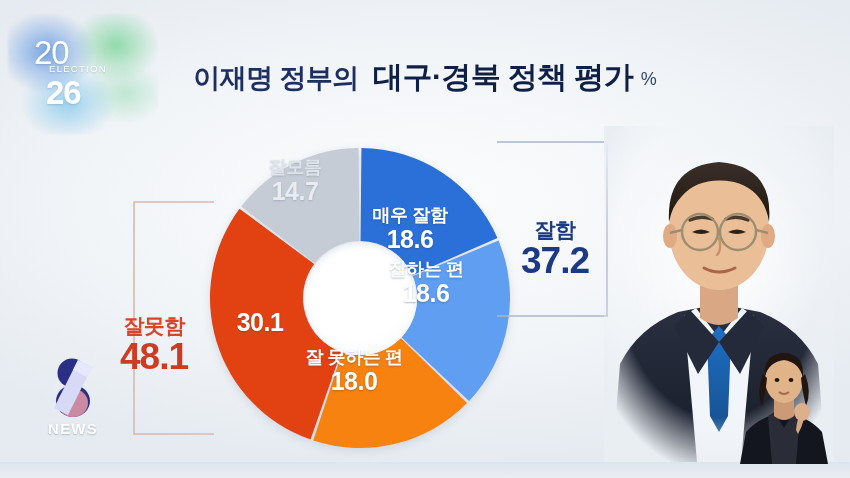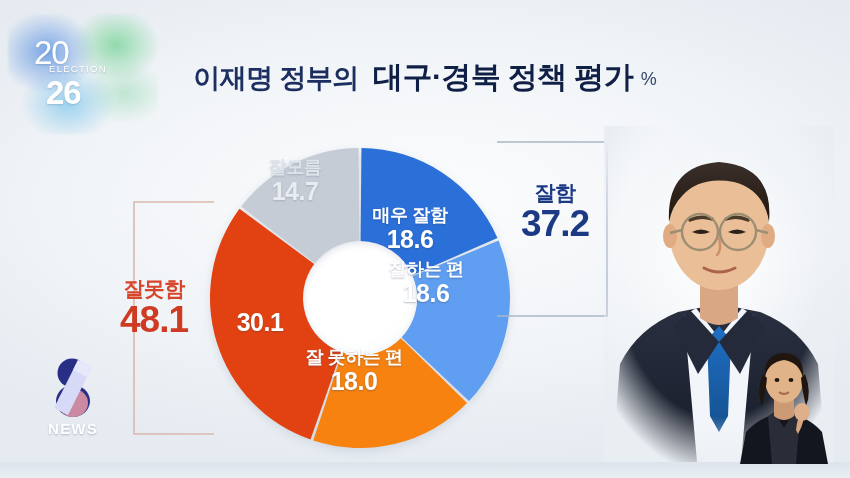--- a/index.html
+++ b/index.html
@@ -97,21 +97,21 @@
     text-shadow: 0 1px 2px rgba(40,60,90,.33);
     pointer-events: none;
   }
   .seg-label .nm { display: block; font-size: 18px; font-weight: 700; letter-spacing: -0.4px; }
   .seg-label .vl { display: block; font-size: 25px; font-weight: 700; letter-spacing: -0.5px; margin-top: 1px; }
   .seg-label.dim { color: #e9edf2; text-shadow: 0 1px 2px rgba(90,105,125,.30); }
   .seg-label.dim .nm { color: #dfe4ea; }
 
   
   .summary { position: absolute; }
-  .summary .txt { position: absolute; text-align: center; line-height: 1.02; white-space: nowrap; }
+  .summary .txt { position: absolute; text-align: center; line-height: 1.02; white-space: nowrap; margin-top: 37px; }
   .summary .s-nm { display: block; font-size: 21px; font-weight: 700; letter-spacing: -0.6px; }
   .summary .s-vl { display: block; font-size: 37px; font-weight: 700; letter-spacing: -1px; margin-top: 2px; }
 
   #sum-good { left: 495px; top: 140px; width: 130px; height: 178px; }
   #sum-good .br { position: absolute; inset: 0; }
   #sum-good .s-nm, #sum-good .s-vl { color: #1c3a84; }
   #sum-good .txt { left: 2px; top: 42px; width: 116px; }
 
   #sum-bad { left: 88px; top: 200px; width: 128px; height: 236px; }
   #sum-bad .br { position: absolute; inset: 0; }

